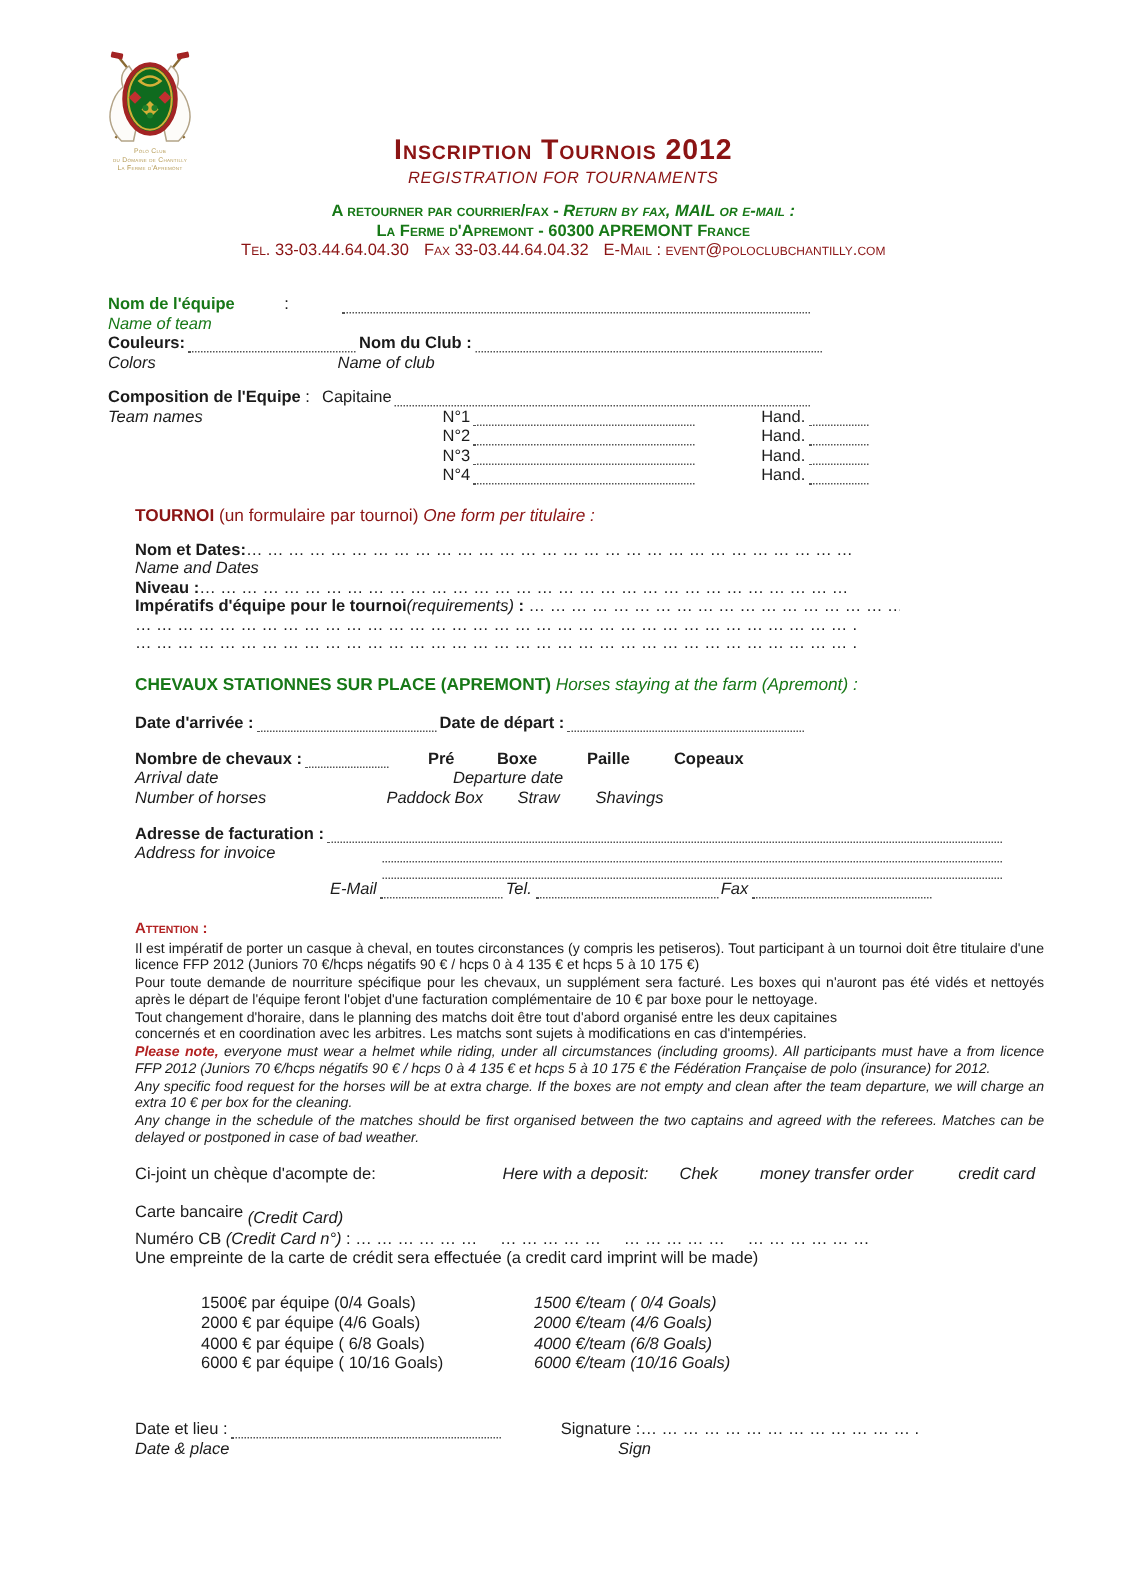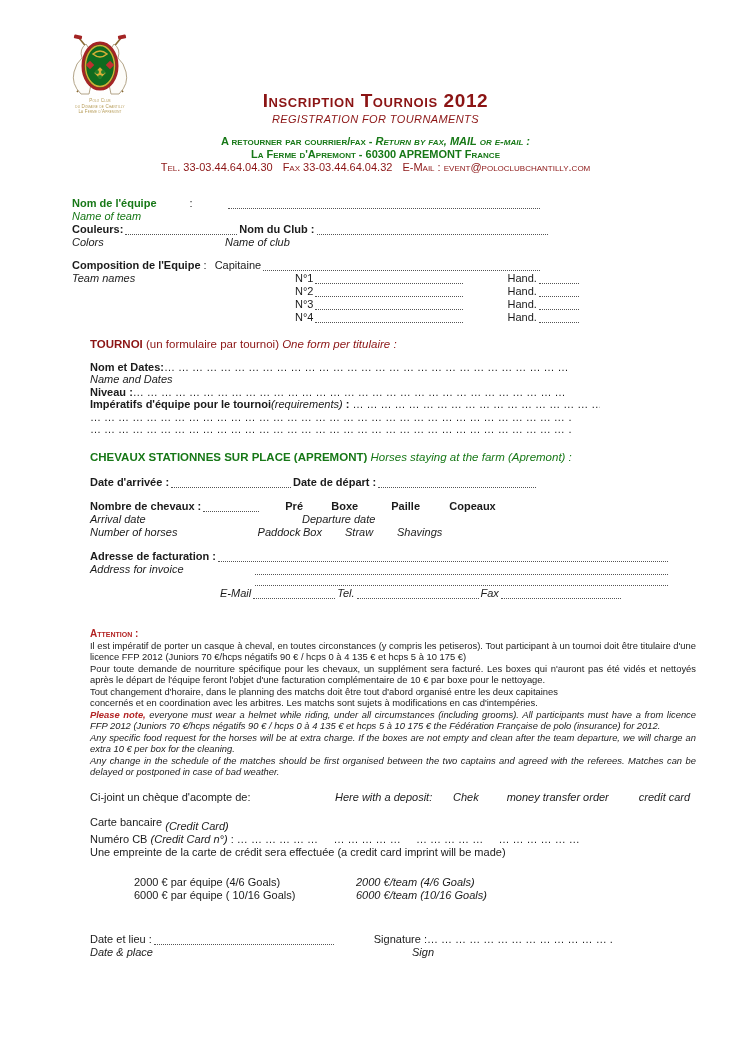--- a/index.html
+++ b/index.html
@@ -31,21 +31,21 @@
   .b{font-weight:bold}.i{font-style:italic}
   .green{color:var(--green)}.dr{color:var(--darkred)}.red{color:var(--red)}
   .sc{font-variant:small-caps}
   .row{display:flex;align-items:flex-end;}
   .dl{display:inline-block;border-bottom:1px dotted #555;height:9px;margin:0 2px 1px 2px;}
   .fill{flex:1;border-bottom:1px dotted #555;height:9px;margin:0 2px 1px 2px;}
   .clip{flex:1;overflow:hidden;white-space:pre;}
   .clipline{overflow:hidden;white-space:pre;}
   .sp{display:inline-block;}
   .sect{margin-left:18px;}
-  .attention{margin:28px 0 0 18px;width:606px;font-size:9.4px;line-height:11.5px;text-align:justify;}
+  .attention{margin:14px 0 0 18px;width:606px;font-size:9.4px;line-height:11.5px;text-align:justify;}
   .attention .line{text-align:left;}
   .prices{margin:16px 0 0 62px;line-height:13.5px;}
   .prices .row span:first-child{display:inline-block;width:222px;}
 </style>
 </head>
 <body>
 
 <div class="page">
 
   <div class="logo">
@@ -246,22 +246,30 @@
           <span class="clipline sp">Numéro CB </span>
           <span class="i">(Credit Card n°)</span>
           <span class="clipline sp"> : </span>
           <span class="clip">… … … … … …     … … … … …     … … … … …     … … … … … …</span>
         </div>
       <div>Une empreinte de la carte de crédit sera effectuée (a credit card imprint will be made)</div>
     </div>
 
     <div class="prices">
       <div class="row">
+          <span>1500€ par équipe (0/4 Goals)</span>
+          <span class="i">1500 €/team ( 0/4 Goals)</span>
+        </div>
+      <div class="row">
           <span>2000 € par équipe (4/6 Goals)</span>
           <span class="i">2000 €/team (4/6 Goals)</span>
+        </div>
+      <div class="row">
+          <span>4000 € par équipe ( 6/8 Goals)</span>
+          <span class="i">4000 €/team (6/8 Goals)</span>
         </div>
       <div class="row">
           <span>6000 € par équipe ( 10/16 Goals)</span>
           <span class="i">6000 €/team (10/16 Goals)</span>
         </div>
     </div>
 
     <div class="sect" style="margin-top:30px;">
       <div class="row" style="width:560px;">
         <span>Date et lieu :</span>

